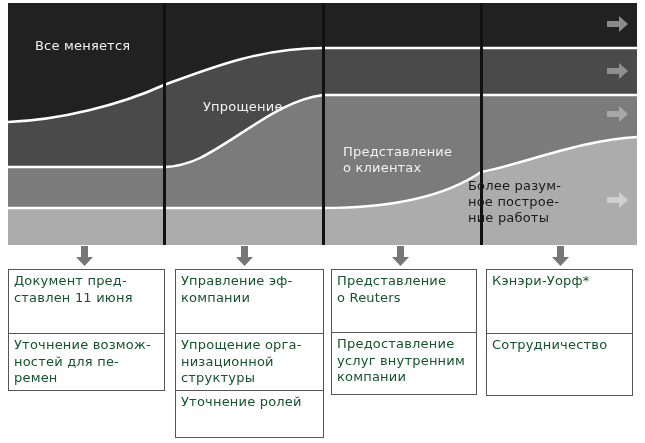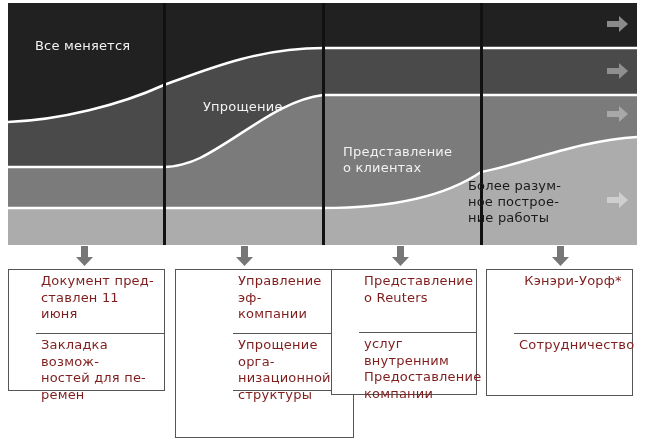--- a/index.html
+++ b/index.html
@@ -2,21 +2,21 @@
 <html><head>
 <meta charset="utf-8">
 <style>
   html, body { margin:0; padding:0; background:#fff; }
   body { width:645px; height:443px; position:relative; overflow:hidden; font-family:"DejaVu Sans", sans-serif; }
   #chart { position:absolute; left:0; top:0; }
   .lbl { position:absolute; font-size:13px; line-height:16px; letter-spacing:0.2px; }
   .lbl.light { color:#f2f2f2; }
   .lbl.dark { color:#1a1a1a; }
   .col { position:absolute; top:269px; border:1px solid #555; background:#fff; }
-  .cell { border-top:1px solid #555; padding:3px 5px 0 5px; font-size:13px; line-height:16.5px; color:#7f1d1d; box-sizing:border-box; letter-spacing:0.2px;margin-left:27px; }
+  .cell { border-top:1px solid #555; padding:3px 5px 0 5px; font-size:13px; line-height:16.5px; color:#14532d; box-sizing:border-box; letter-spacing:0.2px; }
   .cell:first-child { border-top:none; }
 </style>
 </head>
 <body>
 
 <svg id="chart" width="645" height="270">
   <defs>
     <clipPath id="cp">
         <rect x="8" y="3" width="629" height="242"></rect>
       </clipPath>
@@ -78,52 +78,53 @@
   <div>ное построе-</div>
   <div>ние работы</div>
 </div>
 
 <div class="col" style="left:8px; width:155px;">
   <div class="cell" style="height:63px;">
     <div>Документ пред-</div>
     <div>ставлен 11 июня</div>
   </div>
   <div class="cell" style="height:57px;">
-    <div>Закладка возмож-</div>
+    <div>Уточнение возмож-</div>
     <div>ностей для пе-</div>
     <div>ремен</div>
   </div>
 </div>
 
-<div class="col" style="left:175px; width:147px;padding-left:30px;">
+<div class="col" style="left:175px; width:147px;">
   <div class="cell" style="height:63px;">
     <div>Управление эф-</div>
     <div>компании</div>
   </div>
   <div class="cell" style="height:57px;">
     <div>Упрощение орга-</div>
     <div>низационной</div>
     <div>структуры</div>
   </div>
   <div class="cell" style="height:47px;">
+    <div>Уточнение ролей</div>
   </div>
 </div>
 
 <div class="col" style="left:331px; width:144px;">
   <div class="cell" style="height:62px;">
     <div>Представление</div>
     <div>о Reuters</div>
   </div>
   <div class="cell" style="height:62px;">
+    <div>Предоставление</div>
     <div>услуг внутренним</div>
-    <div>Предоставление</div>
     <div>компании</div>
   </div>
 </div>
 
 <div class="col" style="left:486px; width:145px;">
-  <div class="cell" style="height:63px;text-align:center;">
+  <div class="cell" style="height:63px;">
     <div>Кэнэри-Уорф*</div>
   </div>
   <div class="cell" style="height:62px;">
     <div>Сотрудничество</div>
   </div>
 </div>
 
 </body></html>

